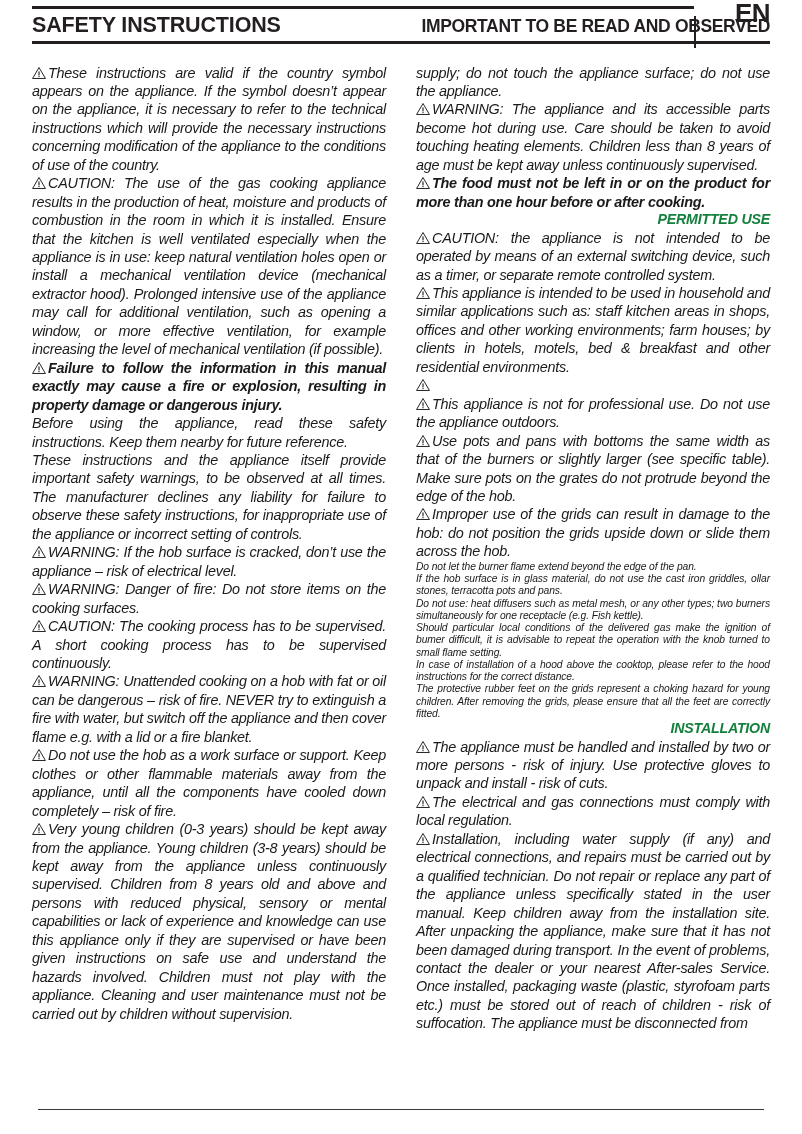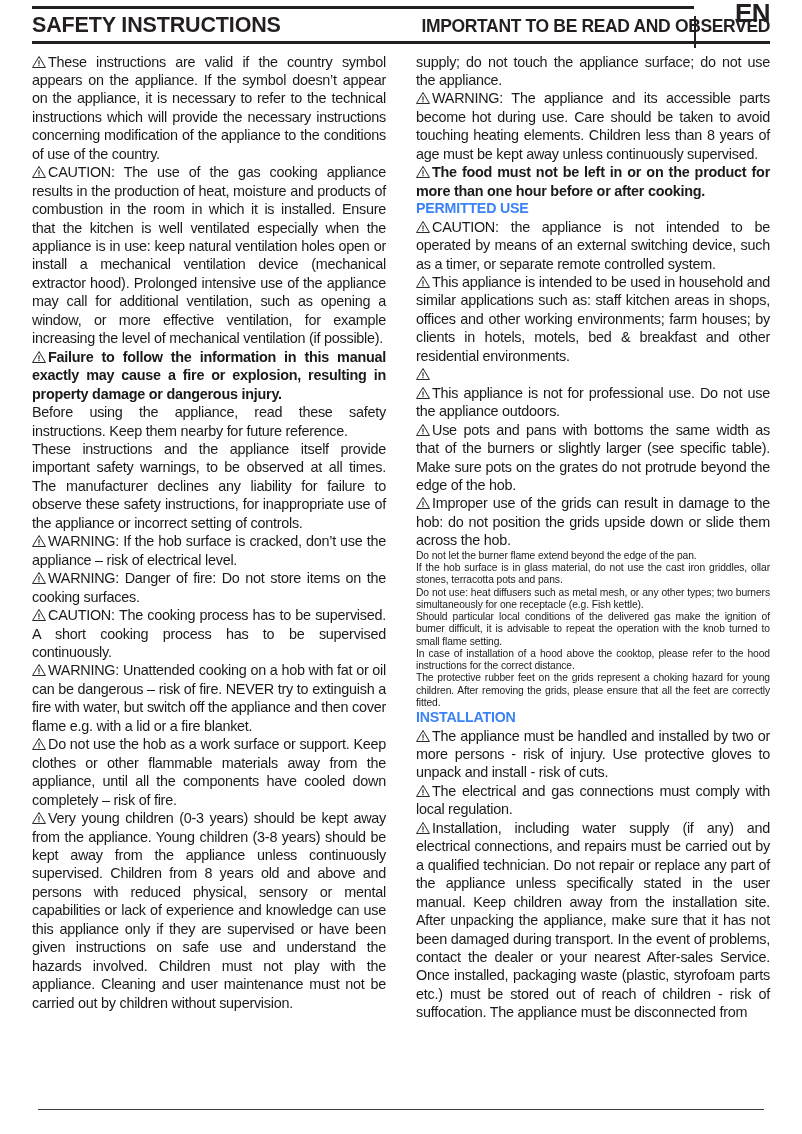--- a/index.html
+++ b/index.html
@@ -79,22 +79,23 @@
   }
   .header-rule-bottom {
     height: 2.5px;
     background: #231f20;
     width: 100%;
   }
 
   
   .columns {
     display: flex;
-    margin-top: 9px;
+    margin-top: 20px;
     height: 986px;
+    font-style: italic;
   }
   .col {
     width: 368px;
     box-sizing: border-box;
   }
   .col-left { margin-right: 30px; }
 
   
   p.para {
     margin: 0;
@@ -116,21 +117,22 @@
     text-align: justify;
     letter-spacing: -0.1px;
     color: #1a1a1a;
   }
   h2.section {
     margin: 0;
     font-size: 14.2px;
     font-weight: bold;
     letter-spacing: -0.2px;
     line-height: 17.5px;
-    color: #3b82f6;
+    color: #15803d;
+    text-align: right;
   }
 
   
   .warn {
     display: inline-block;
     width: 14px;
     height: 12px;
     position: relative;
     vertical-align: -1px;
     margin-right: 2px;

